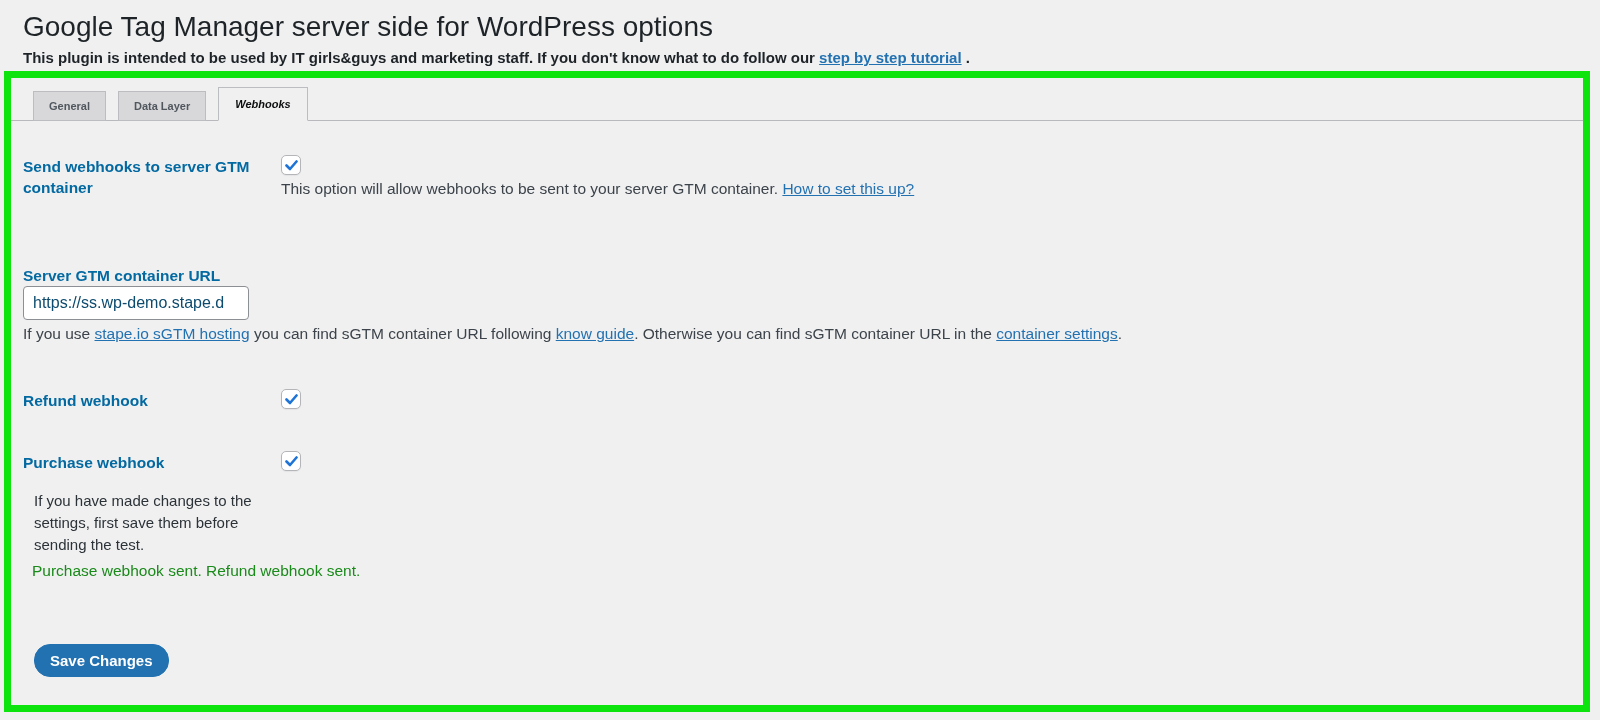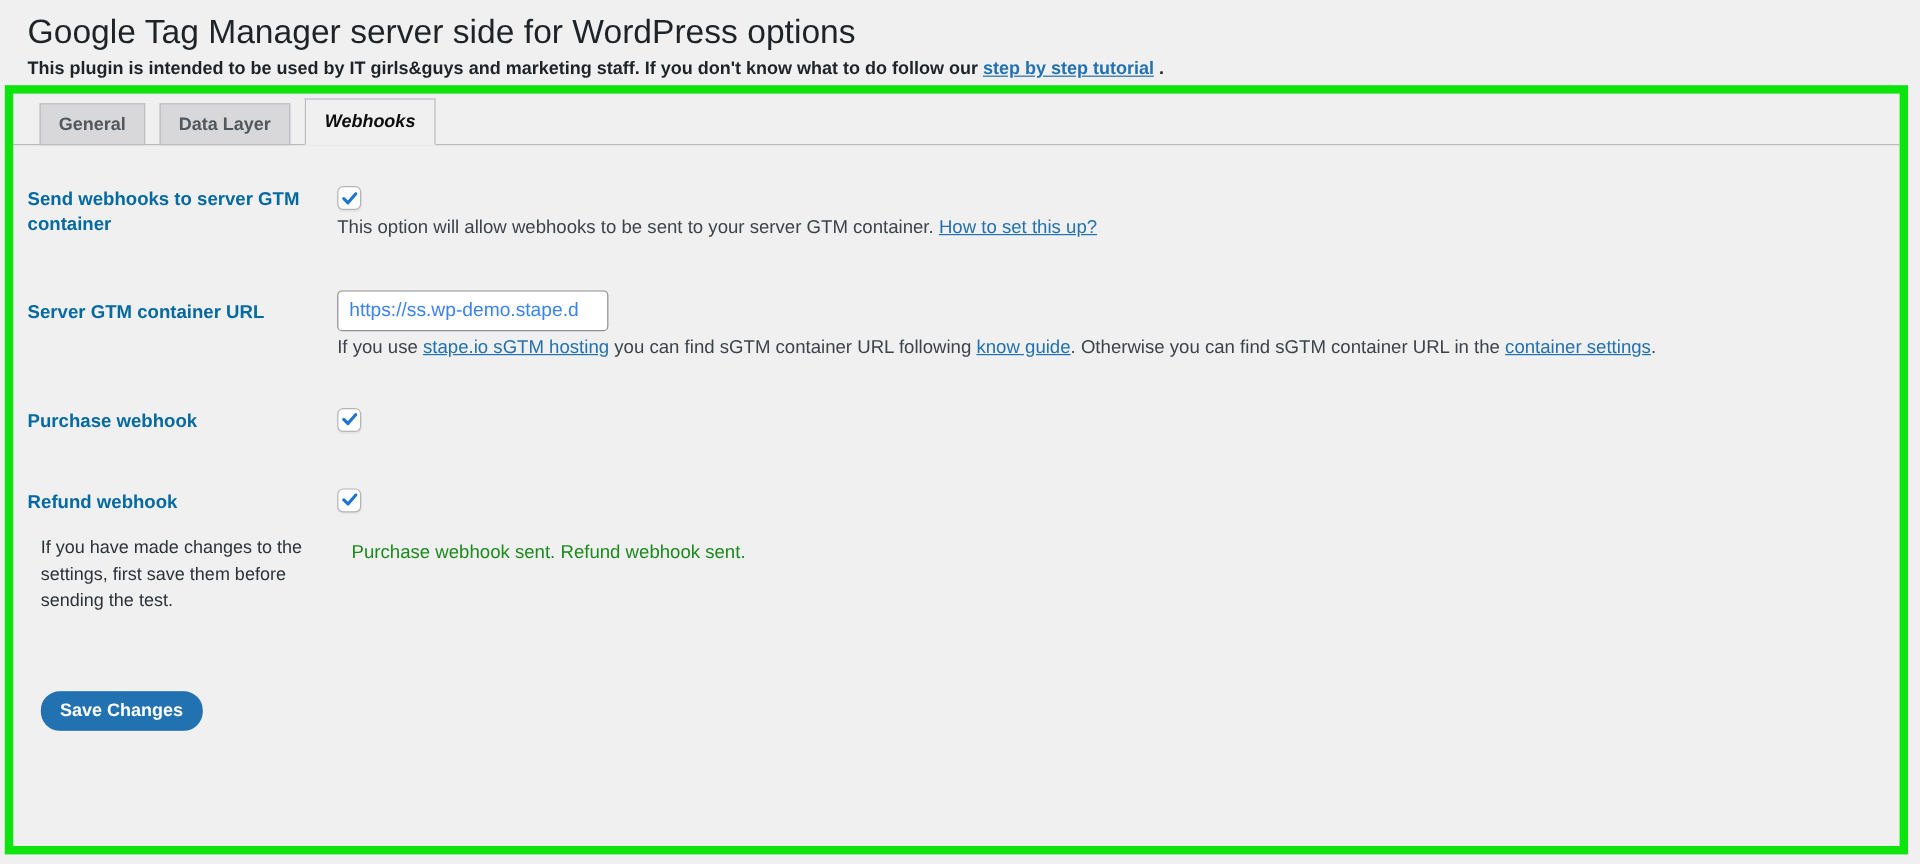--- a/index.html
+++ b/index.html
@@ -46,21 +46,21 @@
     gap: 12px;
     padding-left: 22px;
     margin-top: 5px;
     height: 38px;
     border-bottom: 1px solid #b8b9bc;
   }
   .tab {
     padding: 8px 15px;
     background: #d8d8da;
     border: 1px solid #bcbdc0;
-    font-size: 15px;
+    font-size: 11px;
     font-weight: 700;
     color: #50575e;
     margin-bottom: -1px;
     cursor: pointer;
     white-space: nowrap;
   }
   .tab.active {
     background: var(--page-bg, #f0f0f1);
     border-bottom: 1px solid var(--page-bg, #f0f0f1);
     color: #0c0d0e;
@@ -77,21 +77,21 @@
     font-size: 15.5px;
     font-weight: 700;
     color: #0369a1;
     line-height: 21px;
     padding-top: 1px;
   }
   .row .field { flex: 1; font-size: 15.5px; color: #3c434a; }
   .desc { margin-top: 3px; line-height: 21px; color: #3c434a; }
 
   .row-1 { margin-top: 34px; }
-  .row-2 { margin-top: 42px; }
+  .row-2 { margin-top: 58px; flex-direction: column; }
   .row-2 .label { padding-top: 8px; }
   .row-3 { margin-top: 40px; }
   .row-4 { margin-top: 45px; }
 
   
   .checkbox {
     display: inline-flex;
     width: 20px;
     height: 20px;
     border: 1px solid #b4b5b8;
@@ -106,37 +106,37 @@
   
   .url-input {
     width: 226px;
     height: 34px;
     border: 1px solid #8c8f94;
     border-radius: 4px;
     background: #fff;
     padding: 0 9px;
     font-family: "Liberation Sans", sans-serif;
     font-size: 16px;
-    color: #3b82f6;
+    color: #0c4a6e;
   }
 
   
   .btn-secondary {
     margin: 54px 0 0 23px;
     display: inline-block;
     padding: 7px 16px;
     font-family: "Liberation Sans", sans-serif;
     font-size: 15px;
     color: var(--accent, #2271b1);
     background: #fff;
     border: 1px solid var(--accent, #2271b1);
     border-radius: 4px;
     cursor: pointer;
   }
-  .note-row { margin-top: 17px; }
+  .note-row { margin-top: 17px; flex-direction: column; }
   .note-text {
     width: 250px;
     flex-shrink: 0;
     font-size: 15px;
     font-weight: 400;
     line-height: 22px;
     color: #2c3338;
   }
   .status-message {
     padding: 6px 0 0 9px;
@@ -188,33 +188,33 @@
     </div>
 
     <div class="row row-2">
       <div class="label">Server GTM container URL</div>
       <div class="field">
         <input class="url-input" type="text" value="https://ss.wp-demo.stape.d" style="">
         <div class="desc"><span>If you use </span><a>stape.io sGTM hosting</a><span> you can find sGTM container URL following </span><a>know guide</a><span>. Otherwise you can find sGTM container URL in the </span><a>container settings</a><span>.</span></div>
       </div>
     </div>
 
-    <div class="row row-3">
-      <div class="label">Purchase webhook</div>
+    <div class="row row-4">
+      <div class="label">Refund webhook</div>
       <div class="field">
         <span class="checkbox">
           <svg class="checkmark" width="13" height="11" viewBox="0 0 13 11">
               <polyline points="1.5,5.5 5,9 11.5,1.5" fill="none" stroke="#1e73d6" stroke-width="2.6" stroke-linecap="round" stroke-linejoin="round"></polyline>
             </svg>
         </span>
       </div>
     </div>
 
-    <div class="row row-4">
-      <div class="label">Refund webhook</div>
+    <div class="row row-3">
+      <div class="label">Purchase webhook</div>
       <div class="field">
         <span class="checkbox">
           <svg class="checkmark" width="13" height="11" viewBox="0 0 13 11">
               <polyline points="1.5,5.5 5,9 11.5,1.5" fill="none" stroke="#1e73d6" stroke-width="2.6" stroke-linecap="round" stroke-linejoin="round"></polyline>
             </svg>
         </span>
       </div>
     </div>
 
   </div>

